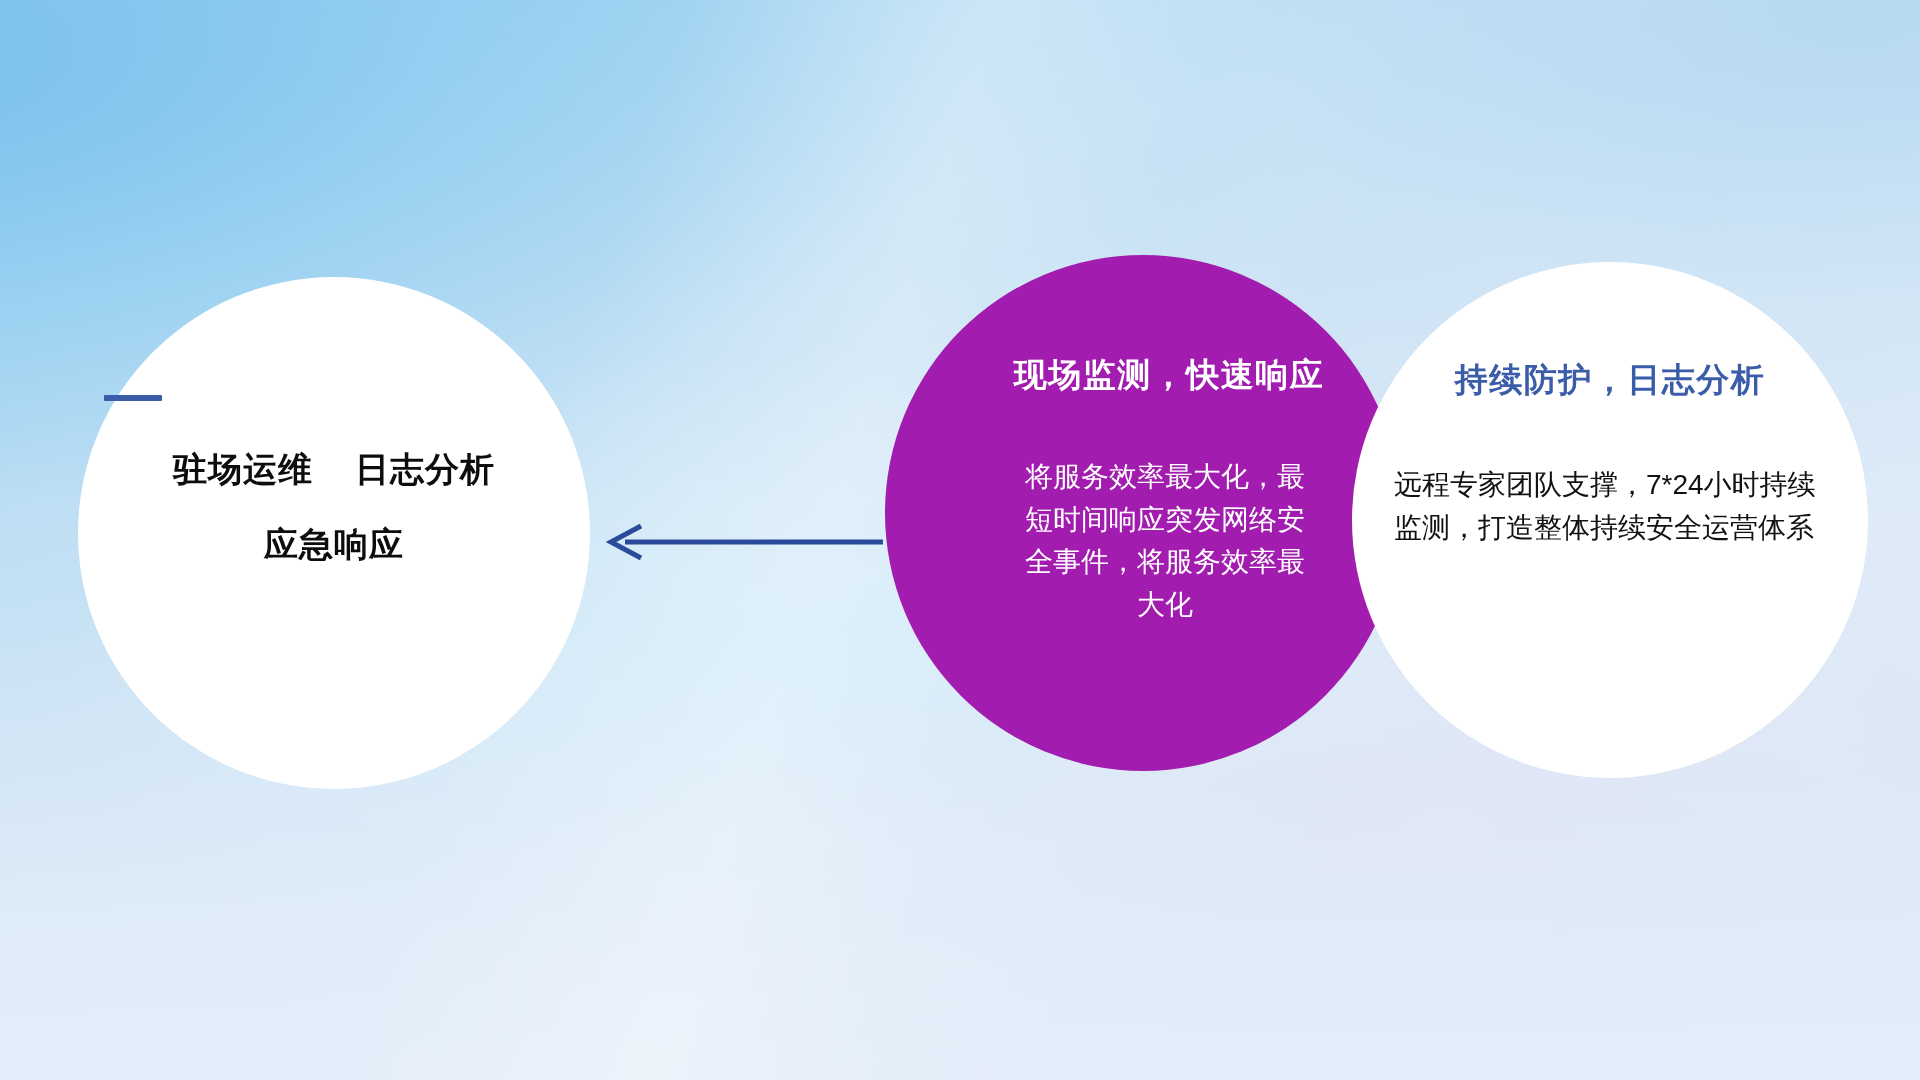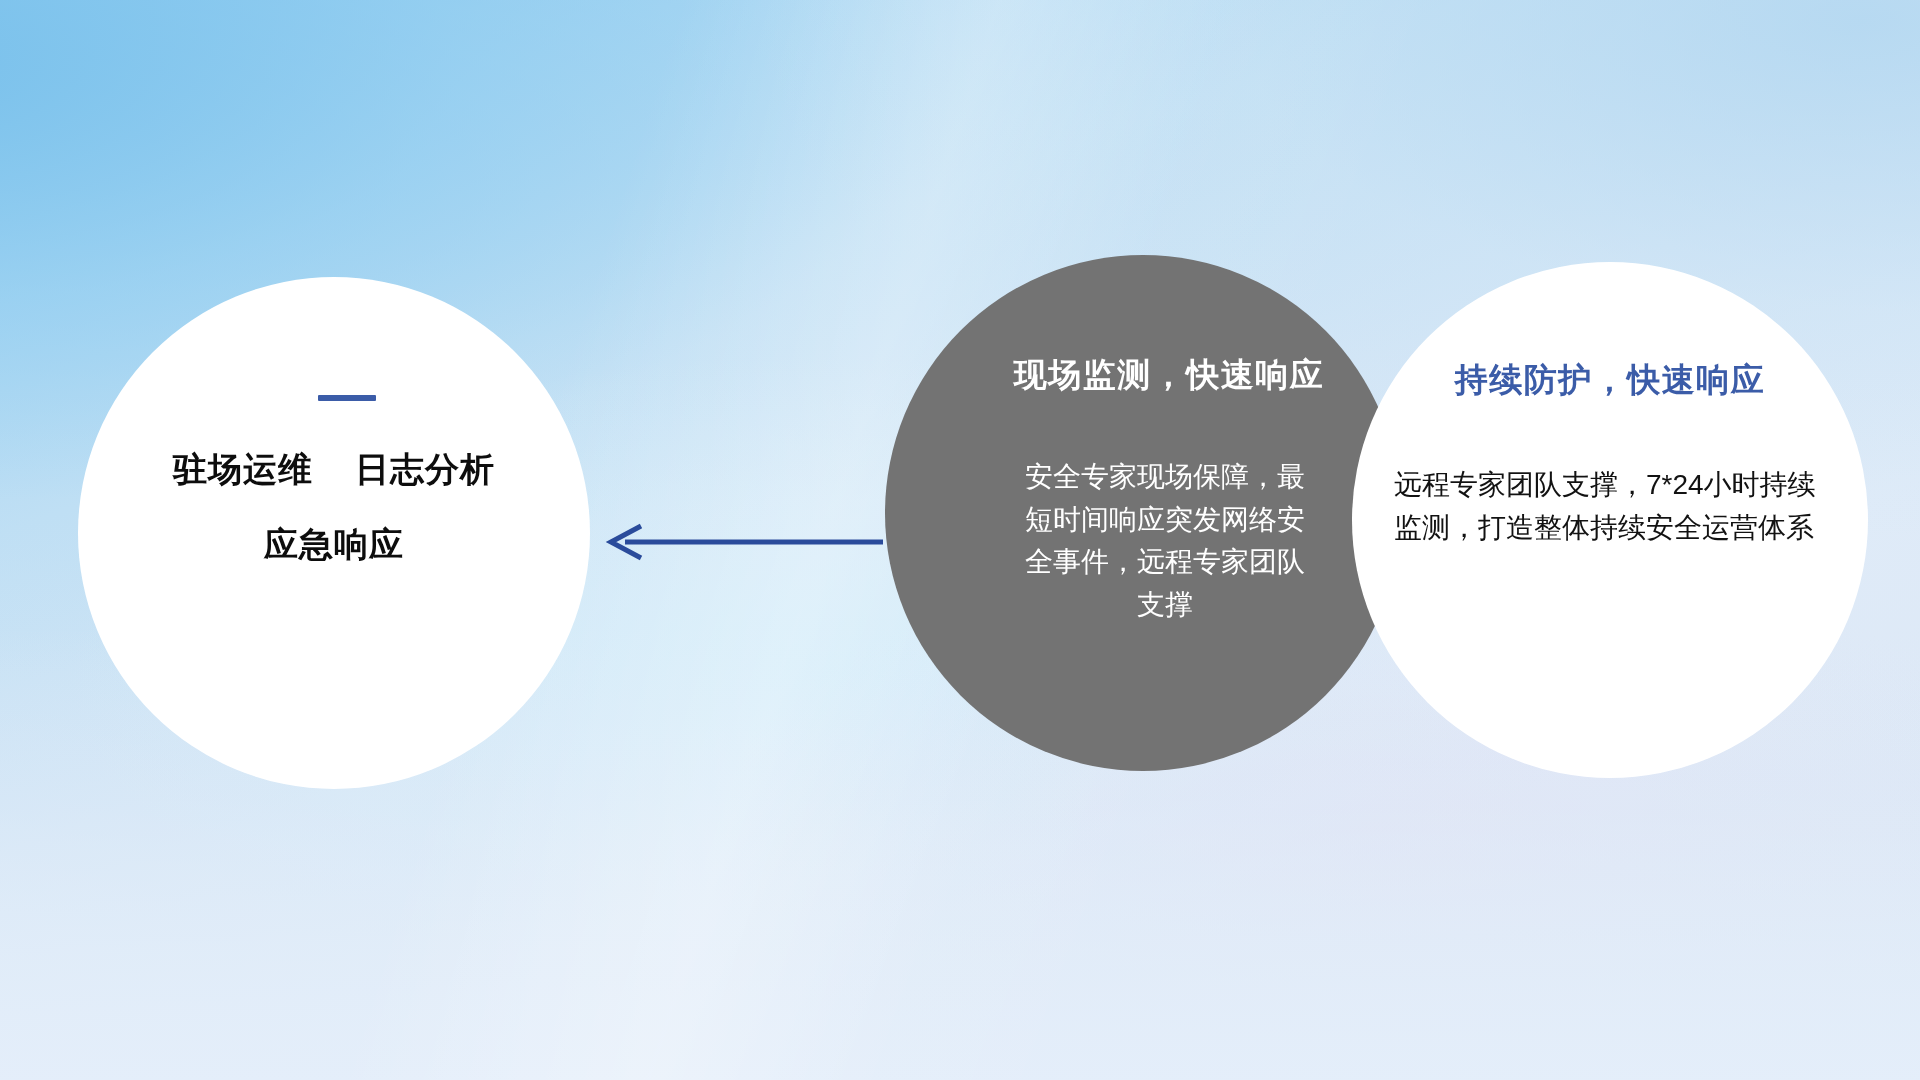--- a/index.html
+++ b/index.html
@@ -112,21 +112,20 @@
 
   
   #left-content {
     position: absolute;
     left: 0;
     top: 0;
     width: 512px;
     height: 512px;
     display: flex;
     flex-direction: column;
-    align-items: center;
     justify-content: flex-start;
     padding-top: 118px;
     box-sizing: border-box;
   }
   #left-divider {
     width: 58px;
     height: 6px;
     background: #3b5ca8;
     border-radius: 1px;
     margin-bottom: 48px;
@@ -234,27 +233,27 @@
   </svg>
 
   <div class="circle circle-white" id="circle-left">
     <div id="left-content">
       <div id="left-divider"></div>
       <div class="left-line">驻场运维    日志分析</div>
       <div class="left-line">应急响应</div>
     </div>
   </div>
 
-  <div class="circle" id="circle-middle" style="background: #737373;">
+  <div class="circle" id="circle-middle" style="background: #a21caf;">
     <div id="middle-content">
       <div id="middle-title">现场监测，快速响应</div>
-      <div id="middle-body">安全专家现场保障，最短时间响应突发网络安全事件，远程专家团队支撑</div>
+      <div id="middle-body">将服务效率最大化，最短时间响应突发网络安全事件，将服务效率最大化</div>
     </div>
   </div>
 
   <div class="circle circle-white" id="circle-right">
     <div id="right-content">
-      <div id="right-title">持续防护，快速响应</div>
+      <div id="right-title">持续防护，日志分析</div>
       <div id="right-body">远程专家团队支撑，7*24小时持续监测，打造整体持续安全运营体系</div>
     </div>
   </div>
 
 </div>
 
 </body></html>

